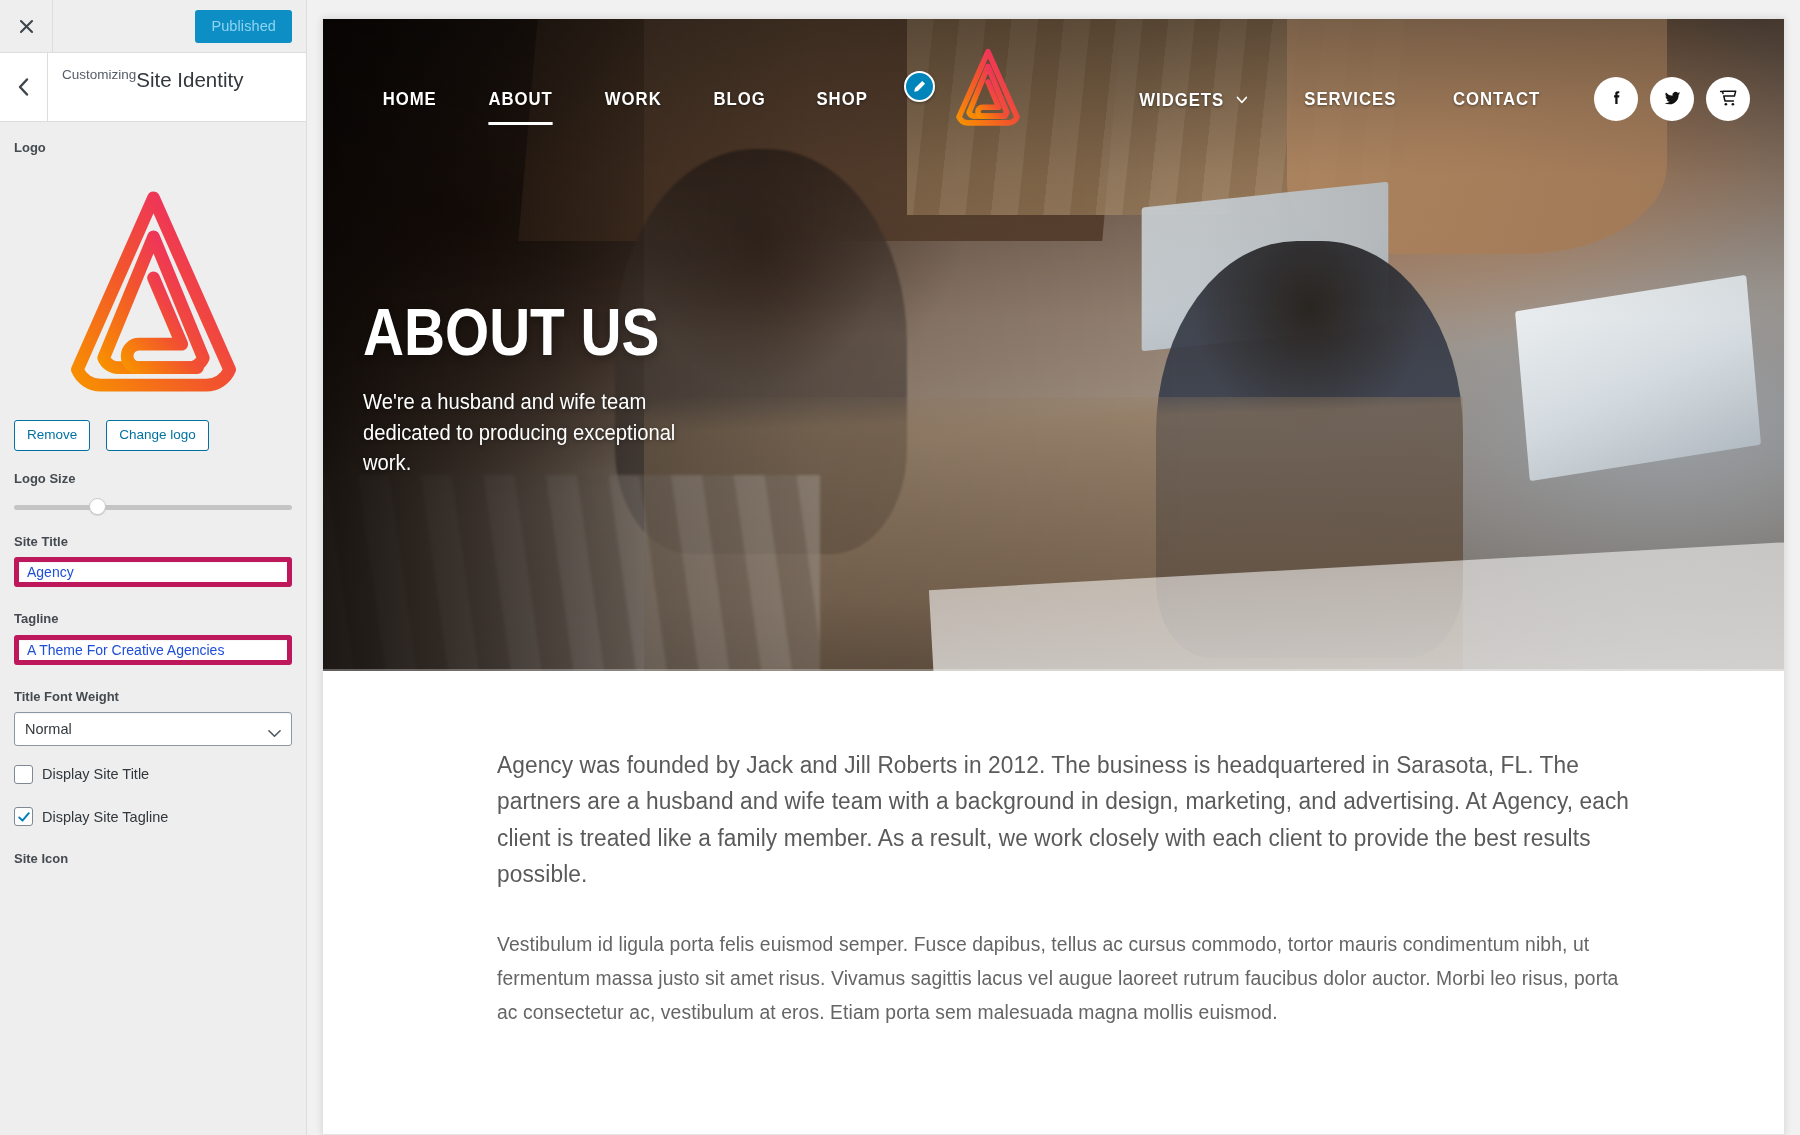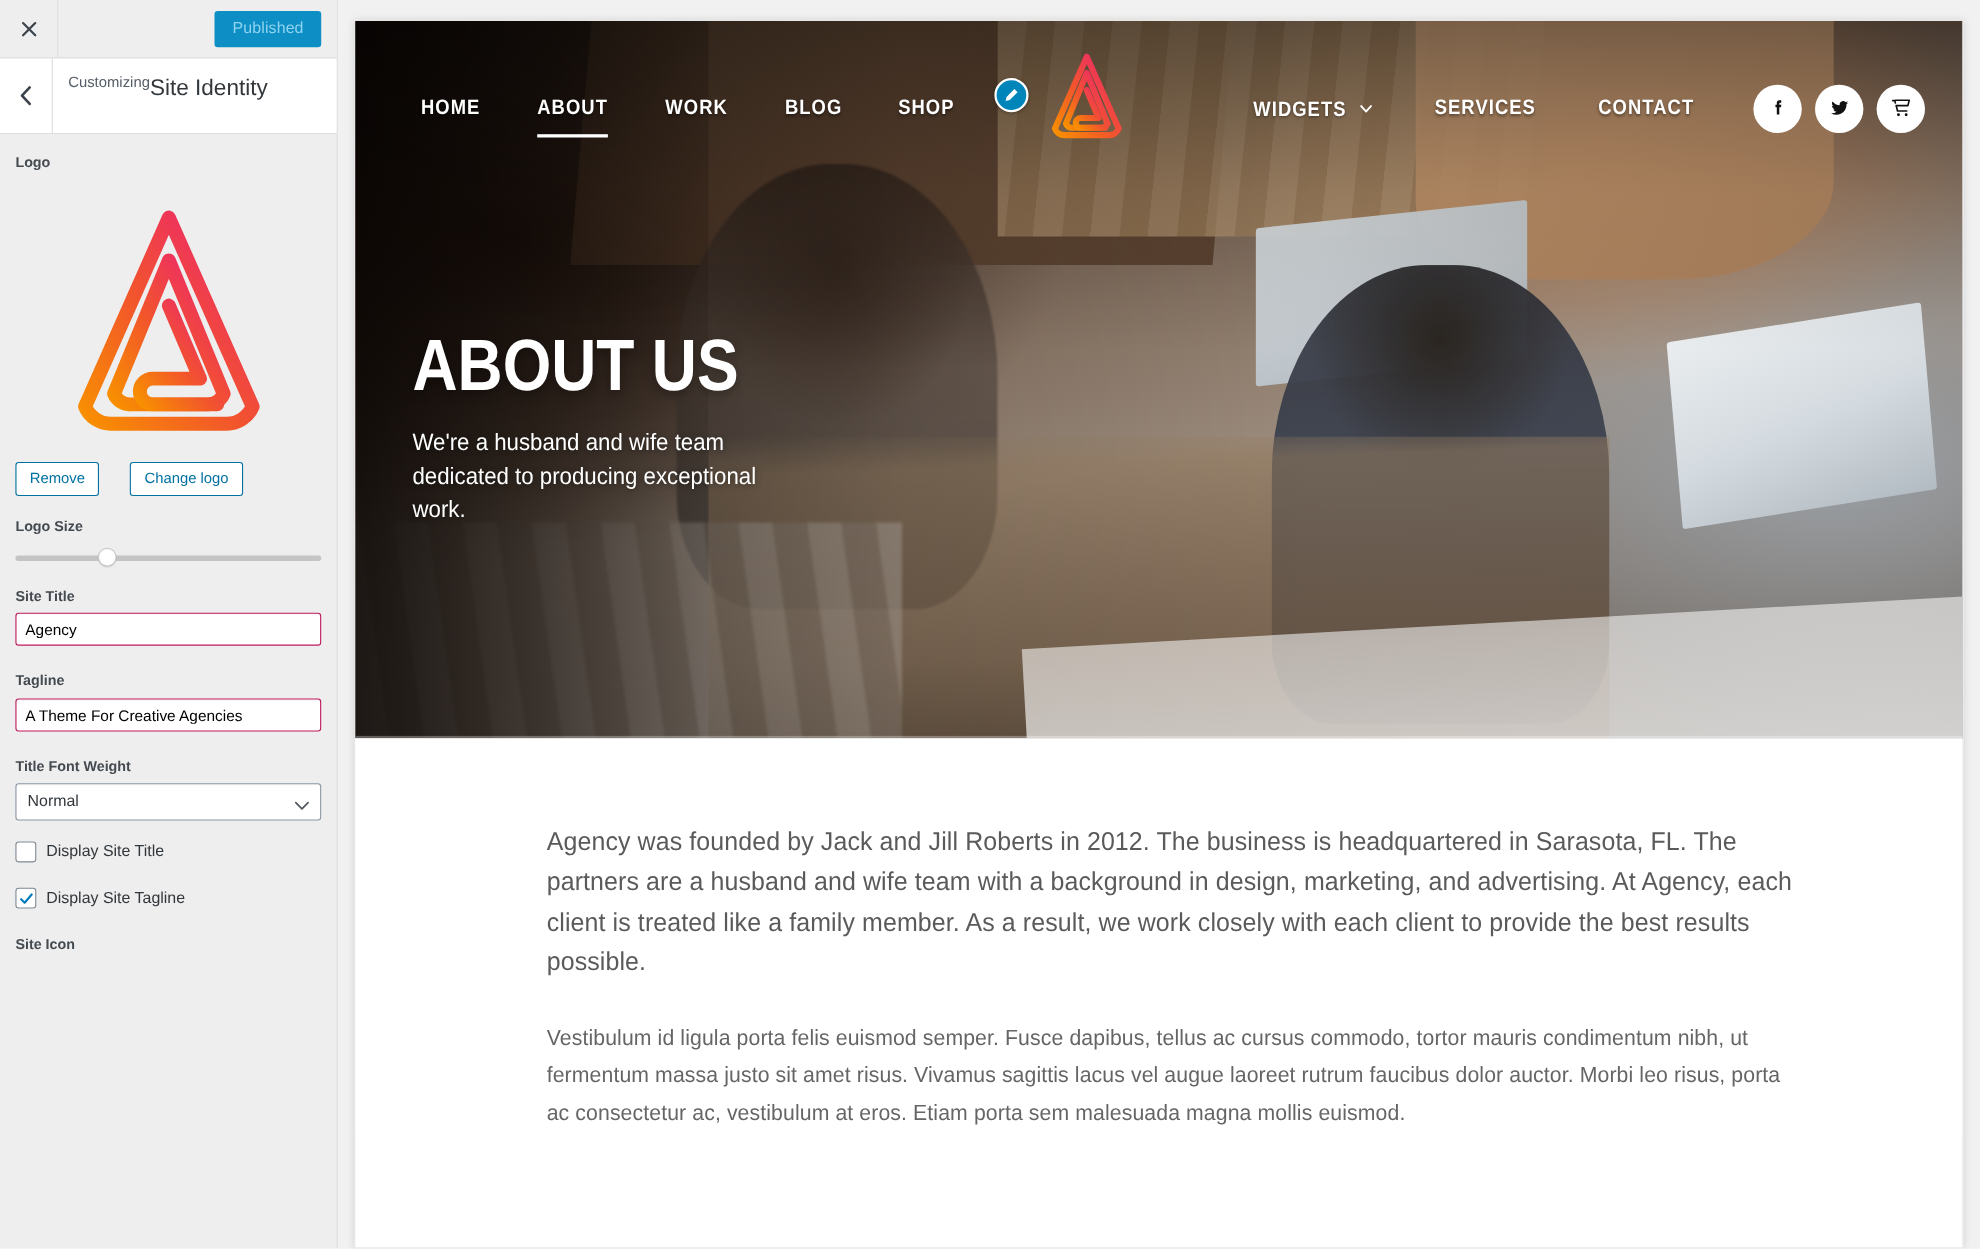--- a/index.html
+++ b/index.html
@@ -68,21 +68,21 @@
   .ctrl-label {
     display: block;
     font-size: 13px;
     font-weight: bold;
     color: #444a50;
     margin-bottom: 6px;
     line-height: 1.5;
   }
   .logo-preview { margin: 18px 0 14px; text-align: center; }
   .logo-preview svg { width: 205px; height: 230px; display: block; margin: 0 auto; }
-  .btn-row { display: flex; gap: 28px; margin-bottom: 18px; }
+  .btn-row { display: flex; gap: 16px; margin-bottom: 18px; }
   .wp-btn {
     background: #ffffff;
     border: 1px solid #0071a1;
     color: #0071a1;
     font-size: 13.5px;
     font-family: "Liberation Sans", sans-serif;
     border-radius: 3px;
     padding: 7px 12px 8px;
     cursor: pointer;
     line-height: 1.1;
@@ -97,25 +97,25 @@
     background: #ffffff;
     border: 1px solid #c9c9c9;
     border-radius: 50%;
     top: -6.5px; left: 26.5%;
     box-shadow: 0 1px 1px rgba(0,0,0,.12);
     cursor: pointer;
   }
   .wp-input {
     width: 100%;
     height: 30px;
-    border: 1px solid #be185d;
+    border: 5px solid #be185d;
     border-radius: 3px;
     background: #fff;
     font-size: 14px;
-    color: #000000;
+    color: #1d4ed8;
     padding: 0 8px;
     font-family: "Liberation Sans", sans-serif;
     margin-bottom: 18px;
     box-shadow: 0 1px 1px rgba(0,0,0,.04) inset;
   }
   .wp-select-wrap { position: relative; margin-bottom: 18px; }
   .wp-select {
     width: 100%;
     height: 34px;
     border: 1px solid #8b97a3;
@@ -317,21 +317,21 @@
     border-radius: 50%;
     background: #ffffff;
     display: flex; align-items: center; justify-content: center;
     cursor: pointer;
     flex: none;
   }
   .social-btn svg { width: 21px; height: 21px; }
 
   .hero-copy {
     position: absolute;
-    left: 52px; bottom: 192px;
+    left: 40px; bottom: 192px;
     z-index: 3;
     max-width: 640px;
   }
   .hero-title {
     color: #ffffff;
     font-family: "Liberation Sans Narrow", "Liberation Sans", sans-serif;
     font-weight: bold;
     font-size: 66px;
     line-height: 1;
     letter-spacing: 0px;

